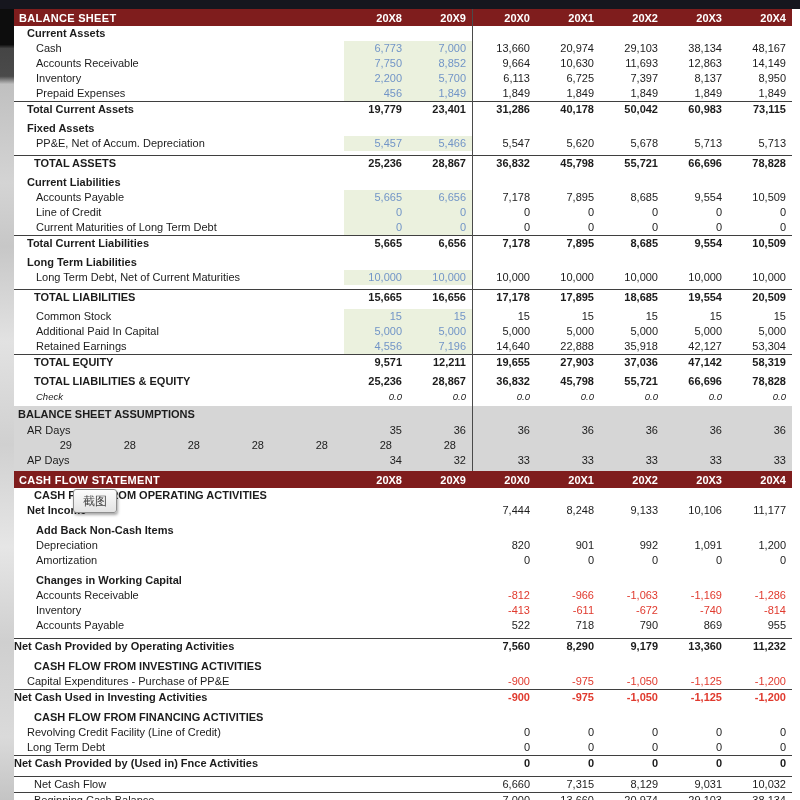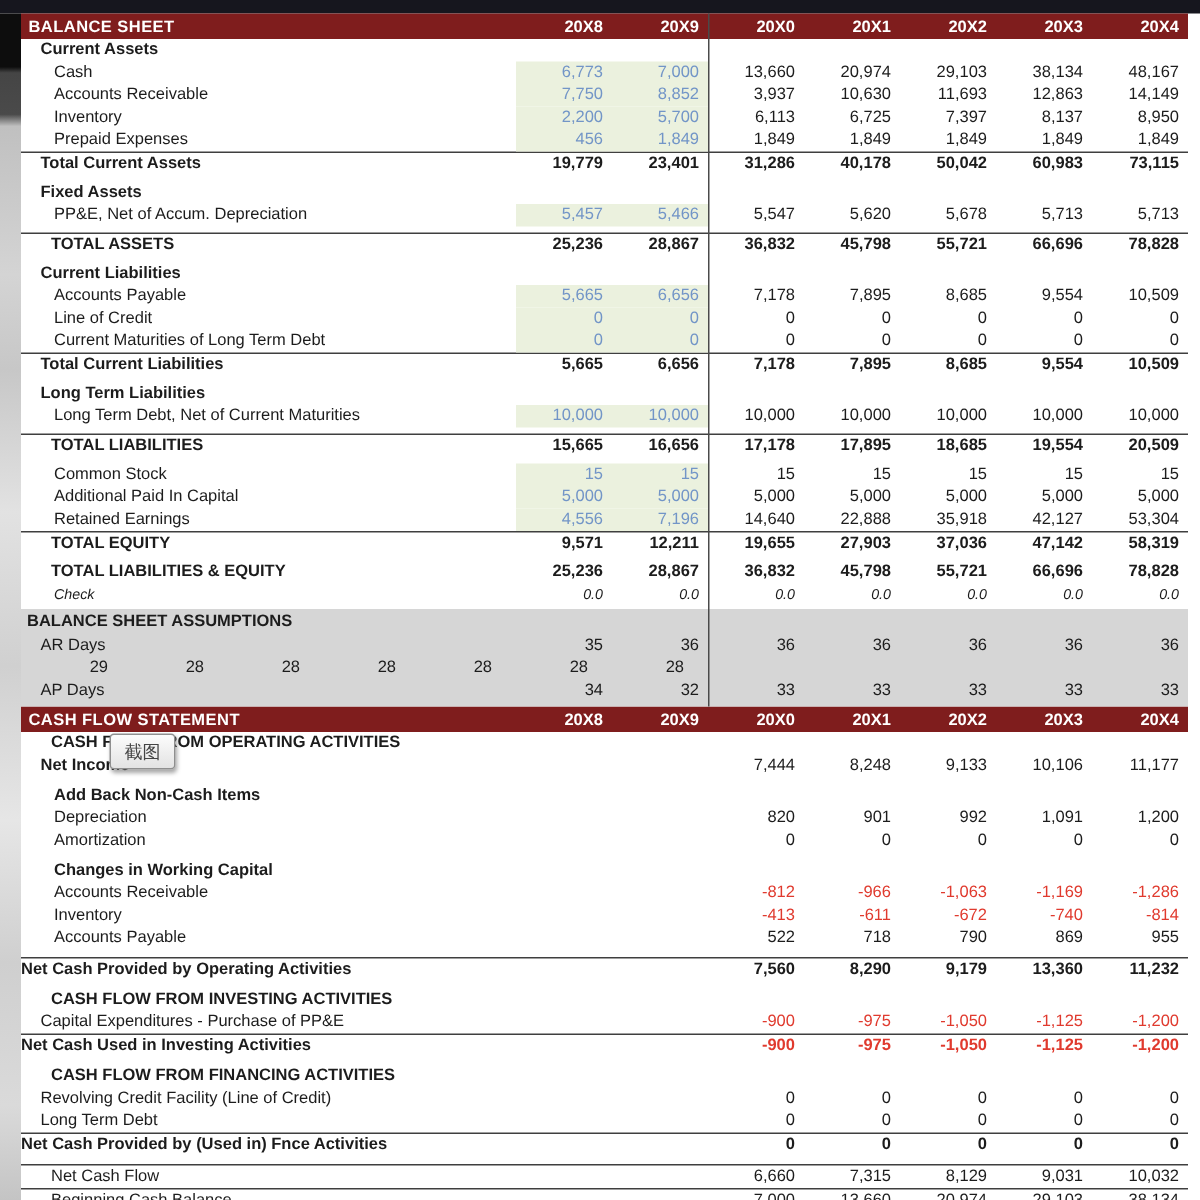--- a/index.html
+++ b/index.html
@@ -86,21 +86,21 @@
           <div class="val">13,660</div>
           <div class="val">20,974</div>
           <div class="val">29,103</div>
           <div class="val">38,134</div>
           <div class="val">48,167</div>
         </div>
         <div class="row ind2">
           <div class="lbl">Accounts Receivable</div>
           <div class="val hist">7,750</div>
           <div class="val hist">8,852</div>
-          <div class="val">3,937</div>
+          <div class="val">9,664</div>
           <div class="val">10,630</div>
           <div class="val">11,693</div>
           <div class="val">12,863</div>
           <div class="val">14,149</div>
         </div>
         <div class="row ind2">
           <div class="lbl">Inventory</div>
           <div class="val hist">2,200</div>
           <div class="val hist">5,700</div>
           <div class="val">6,113</div>

